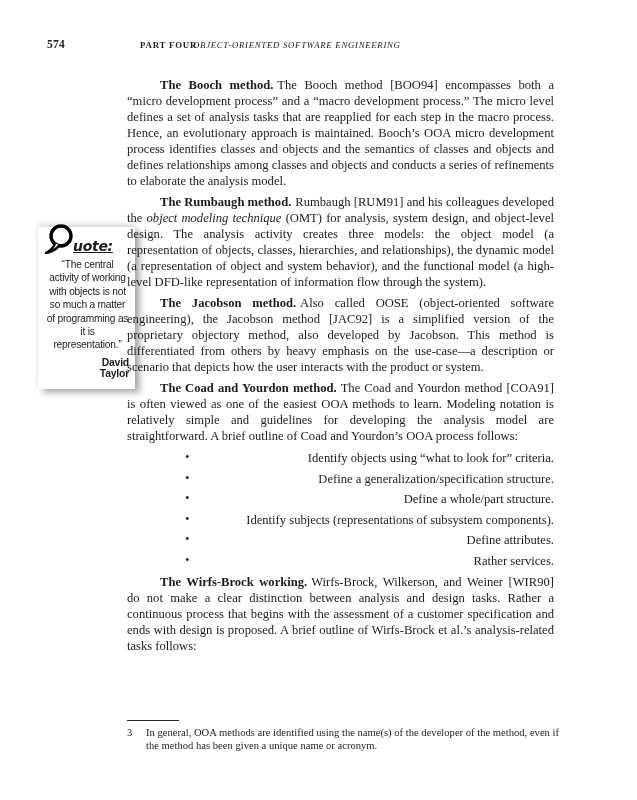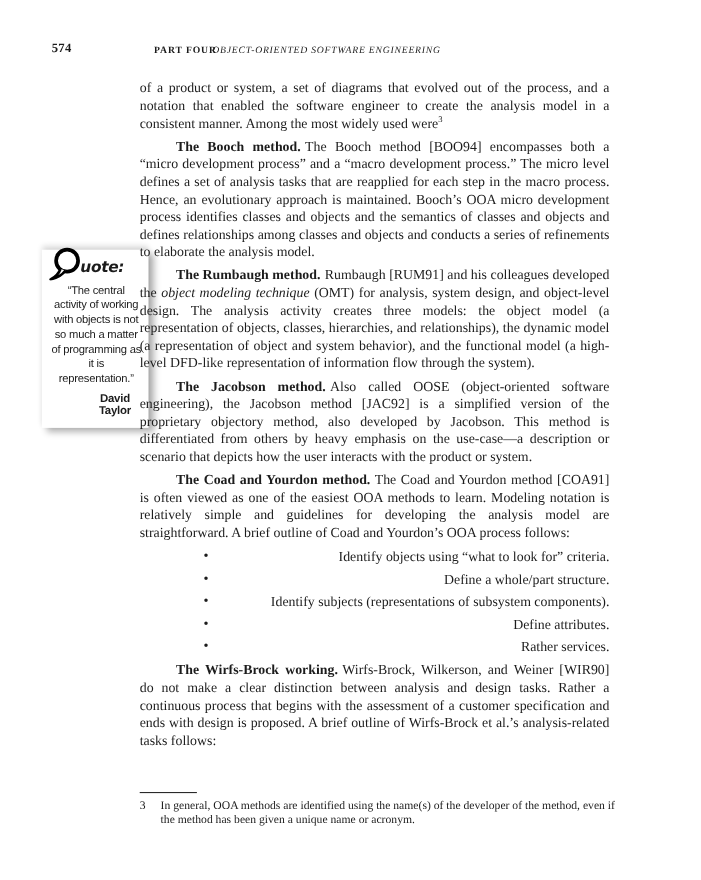--- a/index.html
+++ b/index.html
@@ -22,28 +22,28 @@
   i{font-style:italic;}
 
   ul.bullets{list-style:none;margin:6px 0 5px 58px;padding:0;text-align:right;}
   ul.bullets li{position:relative;padding-left:13px;margin-bottom:4.5px;}
   ul.bullets li::before{content:"\2022";position:absolute;left:0;top:-1px;font-size:13px;}
 
   
   .quote-box{position:absolute;left:38px;top:227px;width:97px;box-sizing:border-box;
              padding:1px 6px 10px 8px;background:#ffffff;
              box-shadow:5px 4px 6px rgba(0,0,0,.30), 0 -3px 5px rgba(0,0,0,.14);}
-  .quote-head{display:flex;align-items:center;height:30px;margin-top:-4px;}
+  .quote-head{display:flex;align-items:flex-end;height:30px;margin-top:-4px;text-decoration:underline;}
   .qbubble{flex:0 0 auto;margin-left:-2px;}
   .quote-word{font-family:"DejaVu Sans",sans-serif;font-weight:bold;font-style:italic;
               font-size:14px;margin-left:-3px;margin-top:7px;letter-spacing:-.3px;}
   .quote-text{font-family:"Liberation Sans",sans-serif;font-size:10.2px;line-height:13.4px;
               letter-spacing:-.2px;margin:4px 0 0 0;text-align:center;}
   .quote-attr{font-family:"Liberation Sans",sans-serif;font-size:10.4px;font-weight:bold;
-              letter-spacing:-.2px;margin:5px 0 0 0;text-align:center;padding-left:34px;}
+              letter-spacing:-.2px;margin:5px 0 0 0;text-align:right;padding-left:34px;}
 
   
   .fn-rule{position:absolute;left:127px;top:720px;width:52px;border-top:1.5px solid #2a2a2a;}
   .footnote{position:absolute;left:127px;top:726px;width:434px;display:flex;
             font-size:10.6px;line-height:13.4px;text-align:left;}
   .fn-marker{flex:0 0 19px;}
   .fn-text{flex:1;}
 </style>
 </head>
 <body>
@@ -62,32 +62,32 @@
         <circle cx="17" cy="13" r="10" fill="#ffffff" stroke="#000000" stroke-width="3.4"></circle>
         <path d="M11 20.5 C9.5 24.5 6 28 2 30 C8.5 28.6 13.2 25.4 15.5 22" fill="#ffffff" stroke="#000000" stroke-width="2.4" stroke-linejoin="round"></path>
       </svg>
       <span class="quote-word">uote:</span>
     </div>
     <p class="quote-text">“The central activity of working with objects is not so much a matter of programming as it is representation.”</p>
     <p class="quote-attr">David Taylor</p>
   </aside>
 
   <main class="body-col">
-    <p class="intro"><span>of a product or system, a set of diagrams that evolved out of the process, and a notation that enabled the software engineer to create the analysis model in a consistent manner. Among the most widely used were</span><sup class="fnref">3</sup></p>
 
     <p class="method"><b class="runin">The Booch method.</b><span>The Booch method [BOO94] encompasses both a “micro development process” and a “macro development process.” The micro level defines a set of analysis tasks that are reapplied for each step in the macro process. Hence, an evolutionary approach is maintained. Booch’s OOA micro development process identifies classes and objects and the semantics of classes and objects and defines relationships among classes and objects and conducts a series of refinements to elaborate the analysis model.</span></p>
 
     <p class="method"><b class="runin">The Rumbaugh method.</b><span>Rumbaugh [RUM91] and his colleagues developed the </span><i>object modeling technique</i><span> (OMT) for analysis, system design, and object-level design. The analysis activity creates three models: the object model (a representation of objects, classes, hierarchies, and relationships), the dynamic model (a representation of object and system behavior), and the functional model (a high-level DFD-like representation of information flow through the system).</span></p>
 
     <p class="method"><b class="runin">The Jacobson method.</b><span>Also called OOSE (object-oriented software engineering), the Jacobson method [JAC92] is a simplified version of the proprietary objectory method, also developed by Jacobson. This method is differentiated from others by heavy emphasis on the use-case—a description or scenario that depicts how the user interacts with the product or system.</span></p>
 
     <p class="method"><b class="runin">The Coad and Yourdon method.</b><span>The Coad and Yourdon method [COA91] is often viewed as one of the easiest OOA methods to learn. Modeling notation is relatively simple and guidelines for developing the analysis model are straightforward. A brief outline of Coad and Yourdon’s OOA process follows:</span></p>
 
     <ul class="bullets">
       <li>Identify objects using “what to look for” criteria.</li>
+      <li>Define a generalization/specification structure.</li>
       <li>Define a whole/part structure.</li>
       <li>Identify subjects (representations of subsystem components).</li>
       <li>Define attributes.</li>
       <li>Rather services.</li>
     </ul>
 
     <p class="method"><b class="runin">The Wirfs-Brock working.</b><span>Wirfs-Brock, Wilkerson, and Weiner [WIR90] do not make a clear distinction between analysis and design tasks. Rather a continuous process that begins with the assessment of a customer specification and ends with design is proposed. A brief outline of Wirfs-Brock et al.’s analysis-related tasks follows:</span></p>
   </main>
 
   <div class="fn-rule"></div>

